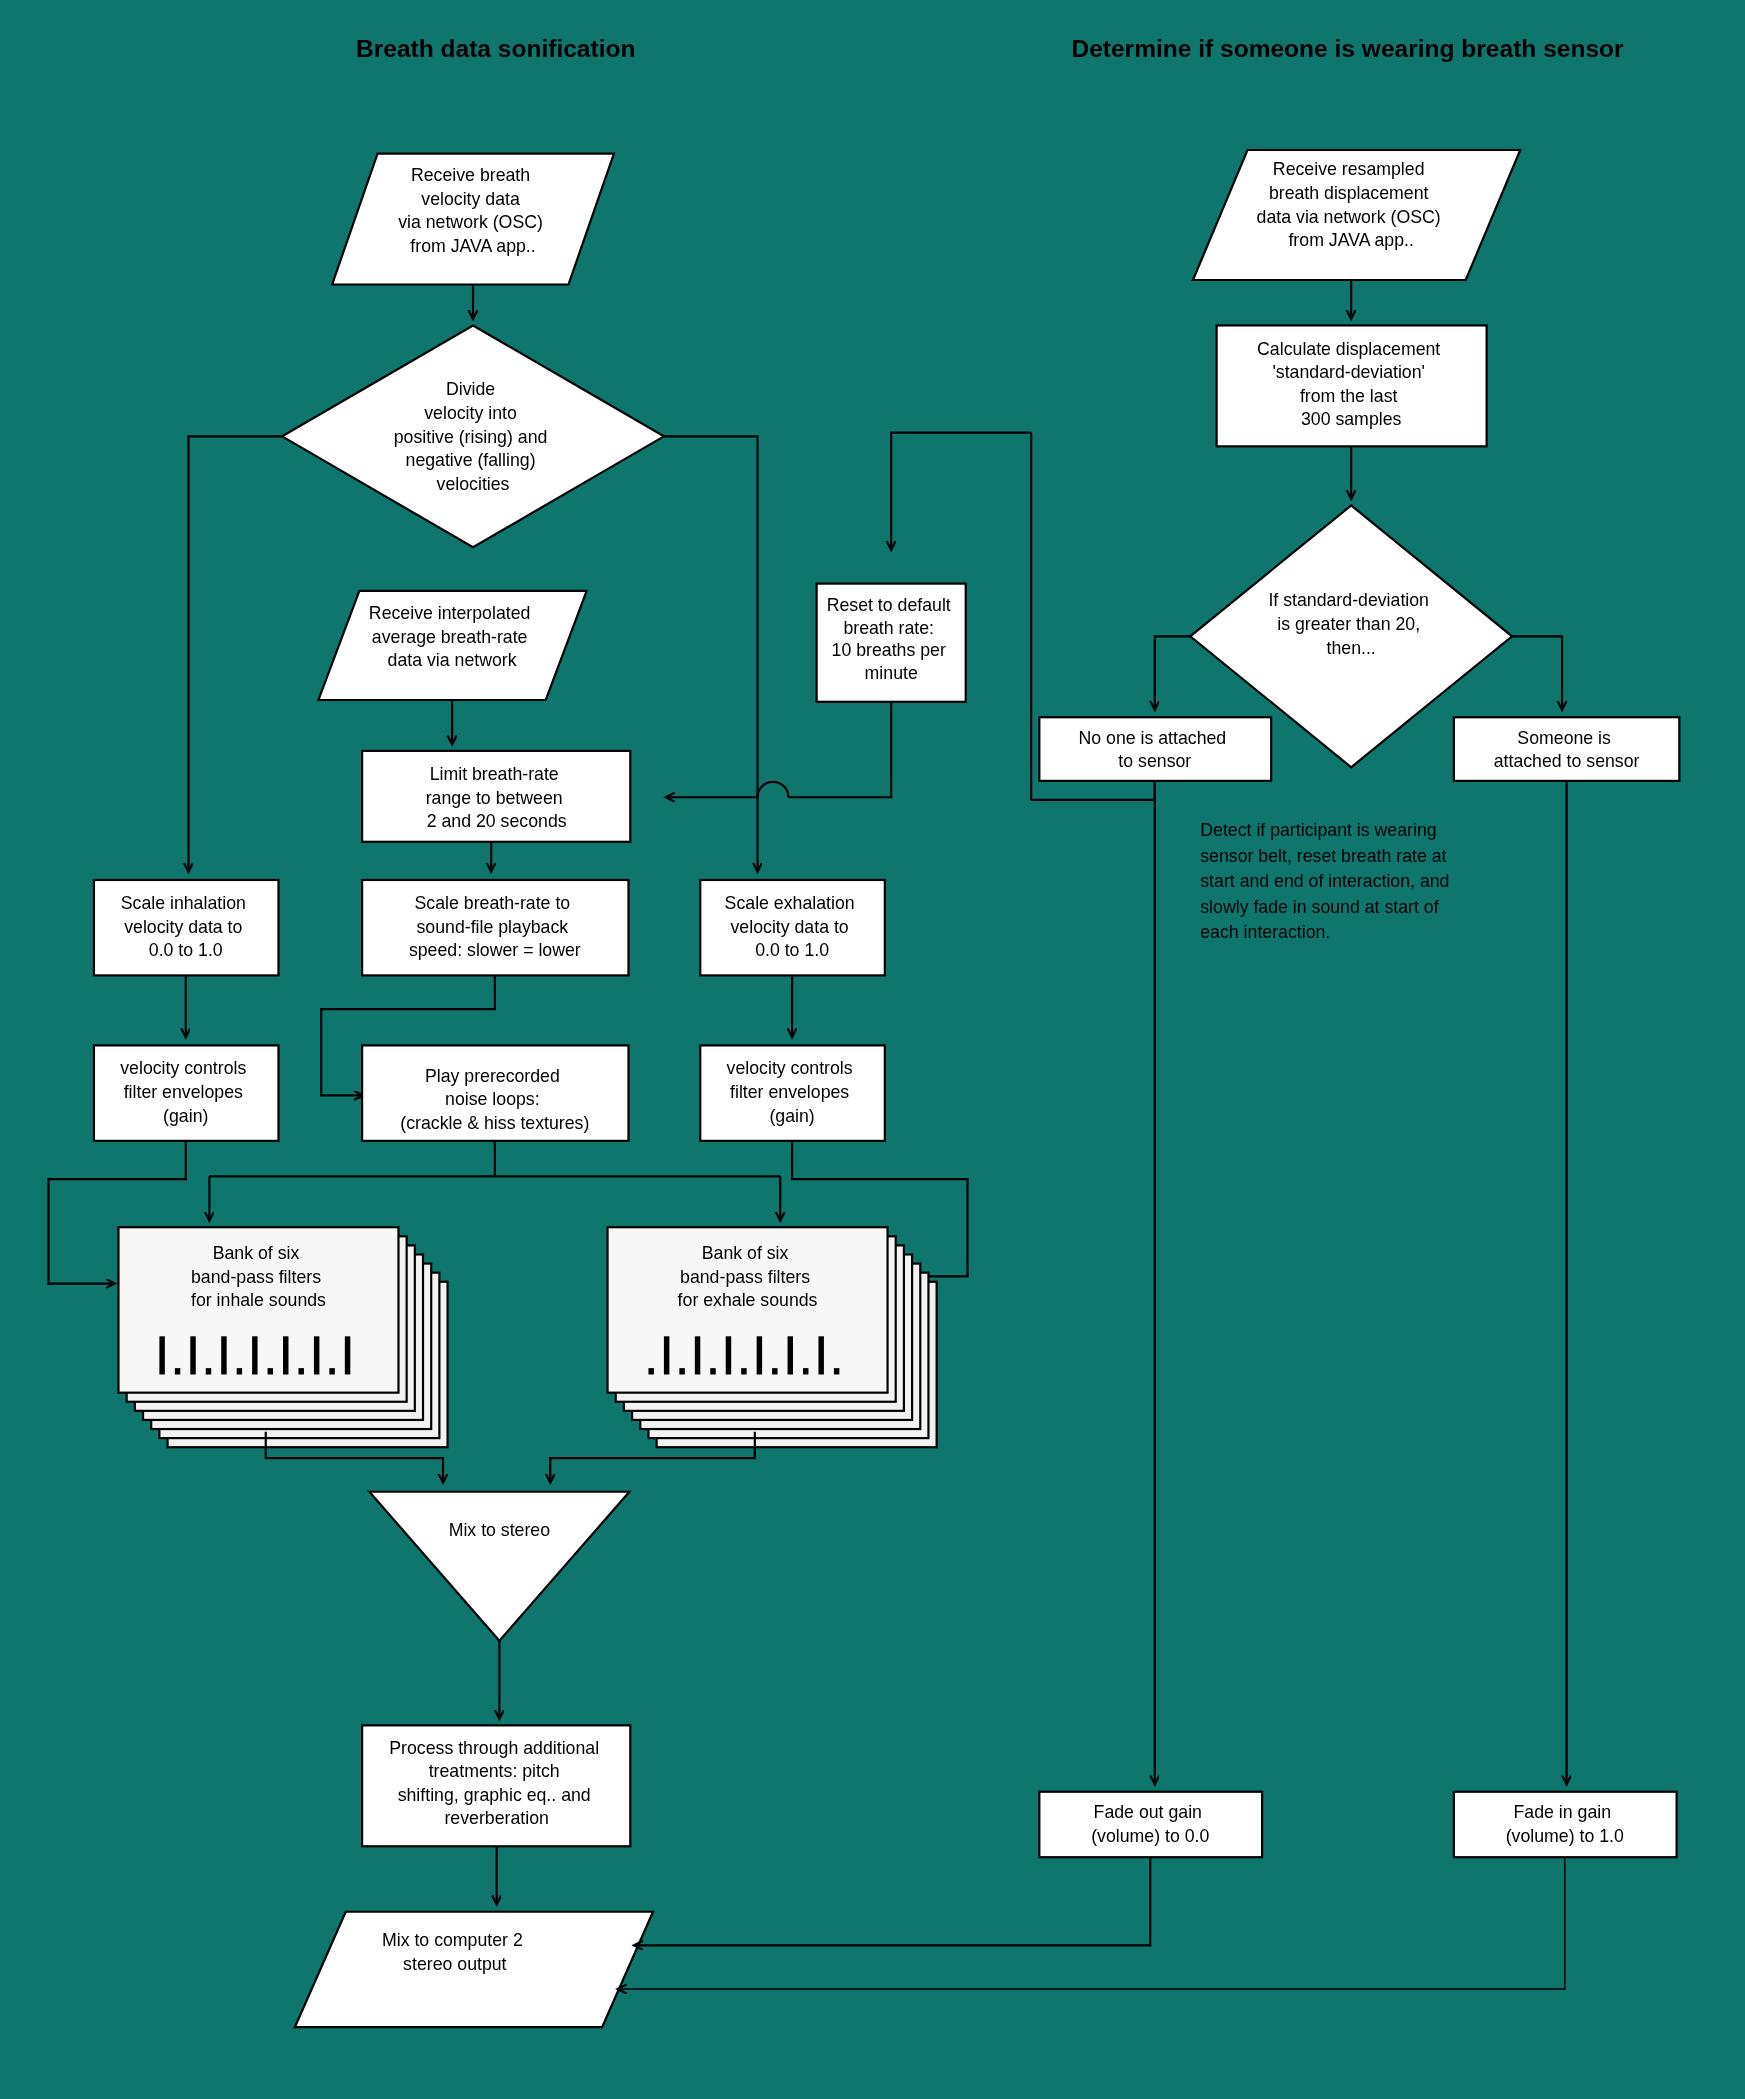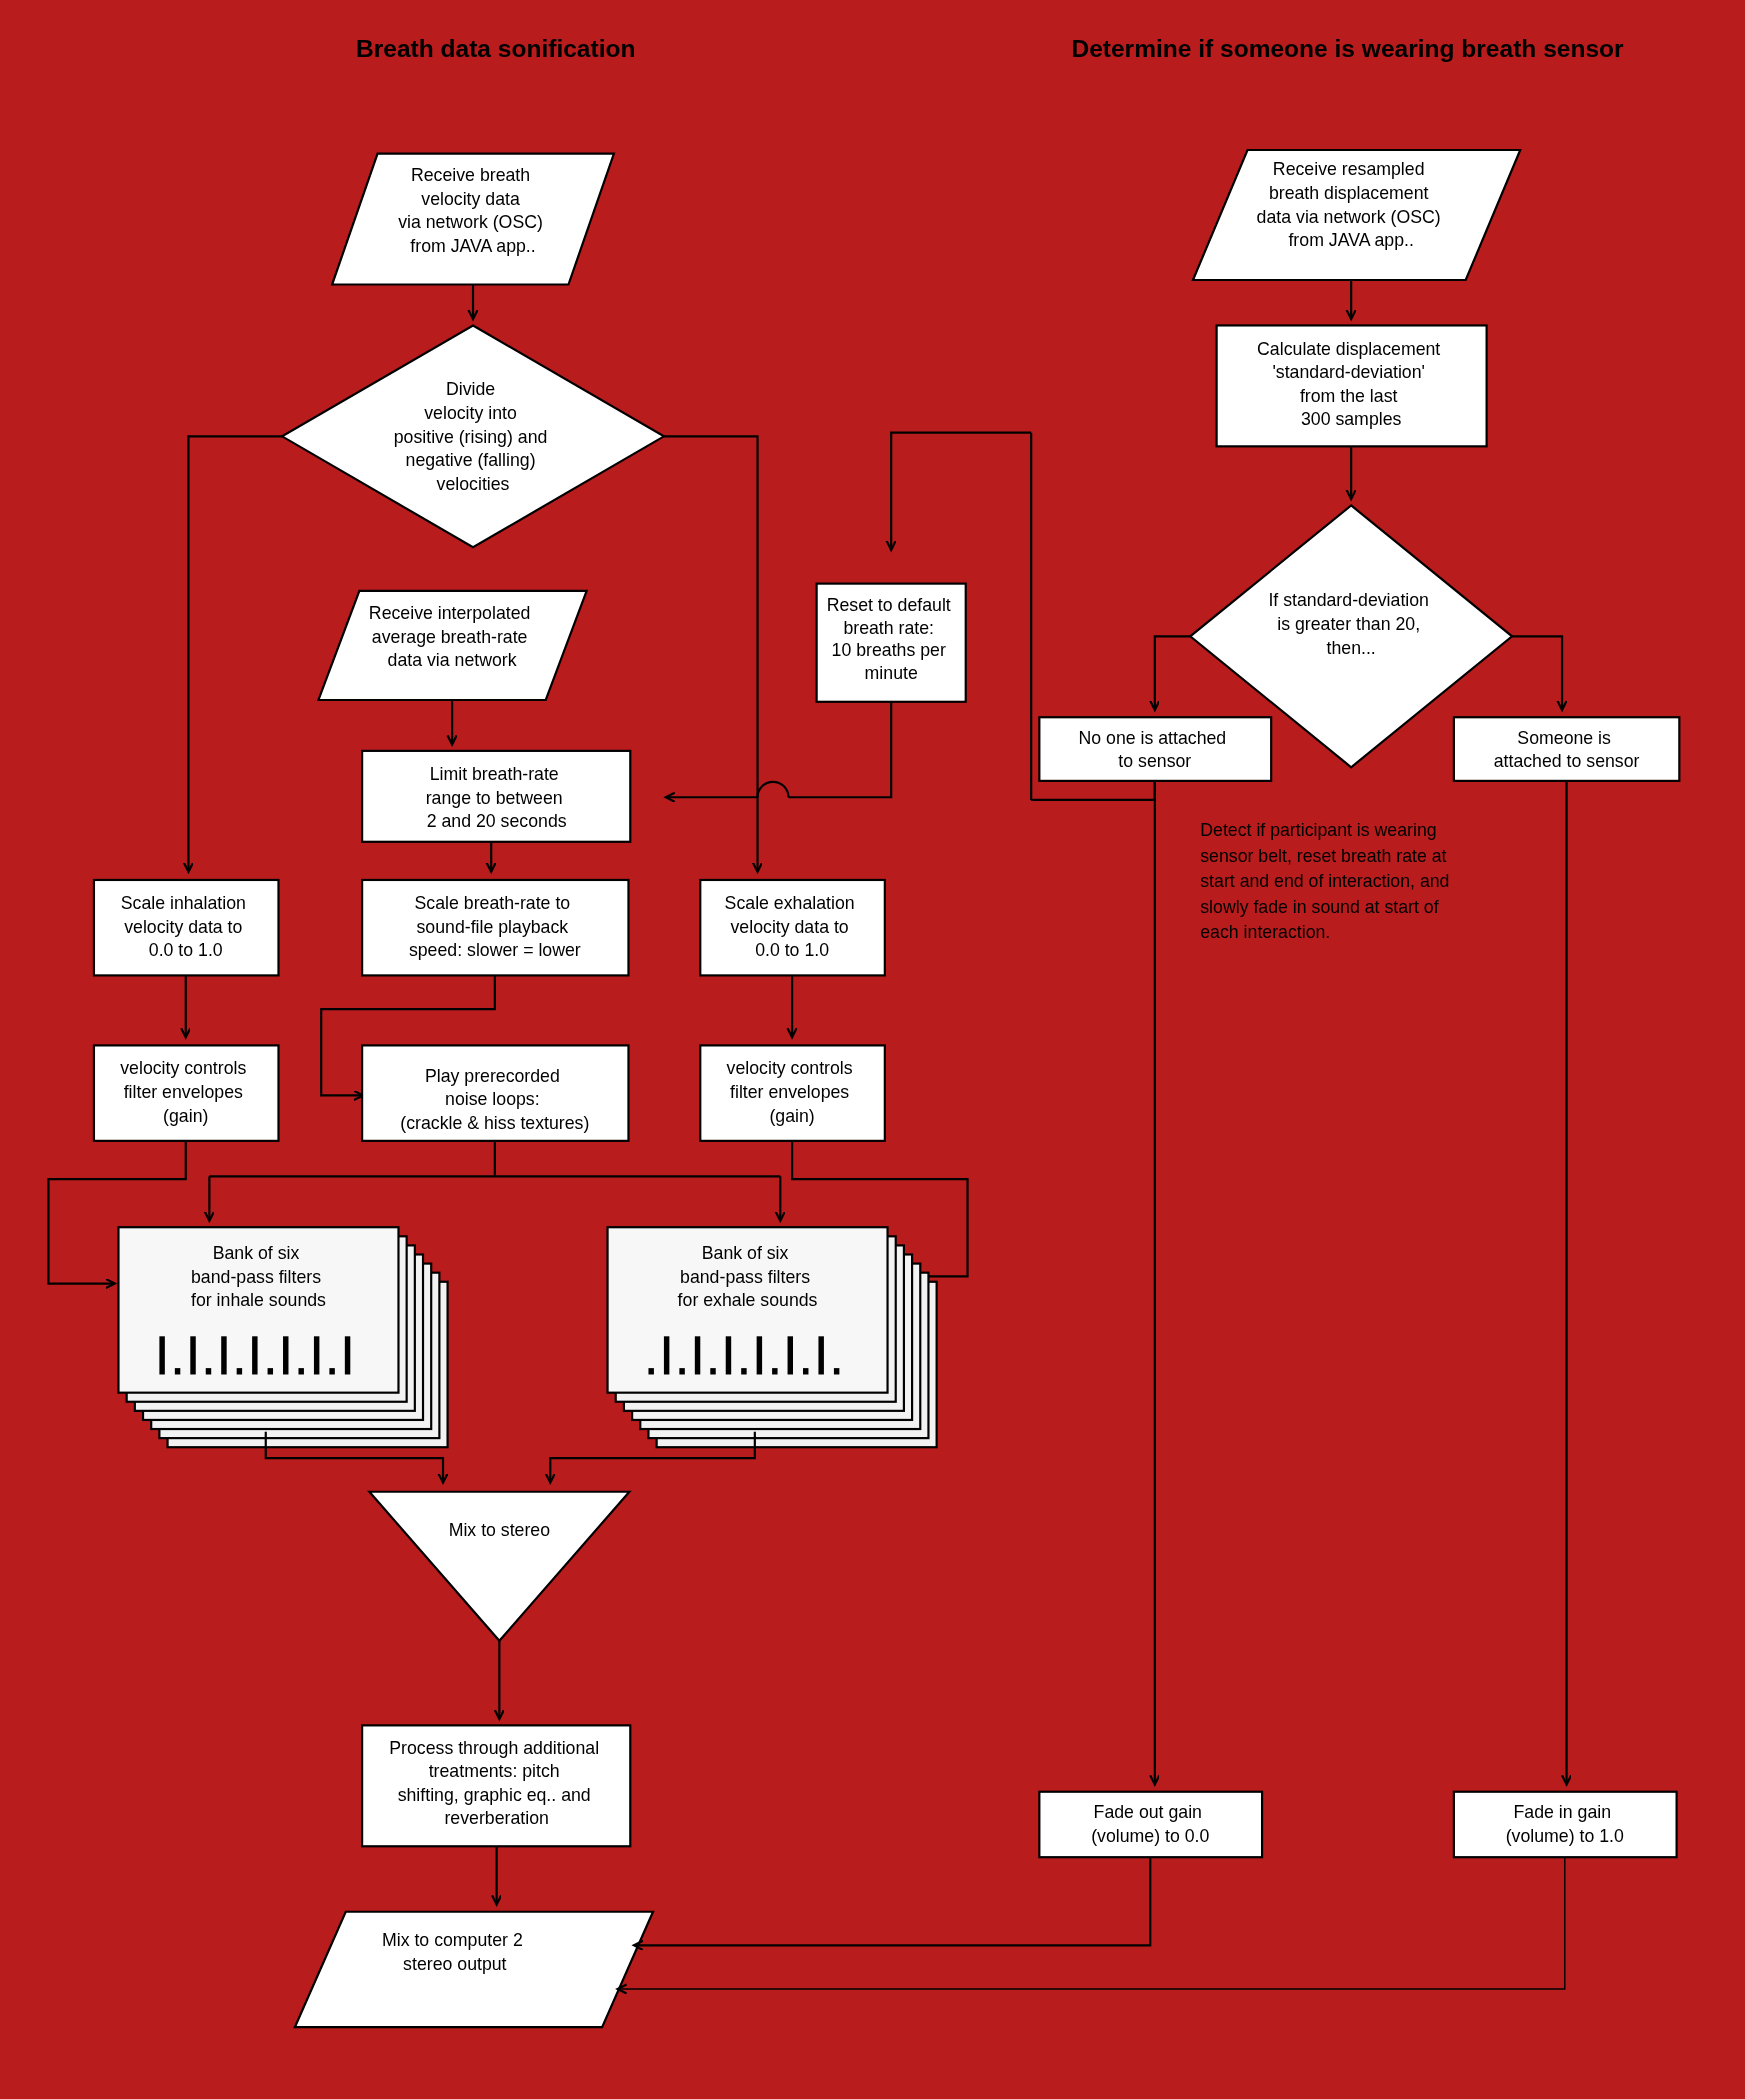--- a/index.html
+++ b/index.html
@@ -1,17 +1,17 @@
 <!DOCTYPE html>
 <html style="font-size:14.5px"><head>
 <meta charset="utf-8">
 <style>
   html,body{margin:0;padding:0;background:#ffffff;}
   body{width:1746px;height:2099px;font-family:"Liberation Sans",sans-serif;color:#000;}
-  #stage{position:relative;width:1746px;height:2099px;overflow:hidden;background:#b91c1c;}
+  #stage{position:relative;width:1746px;height:2099px;overflow:hidden;background:#0f766e;}
   svg#flow{position:absolute;left:0;top:0;width:1746px;height:2099px;}
   .ttl{font-family:"Liberation Sans",sans-serif;font-weight:bold;font-size:27px;fill:#000;}
   .nt{font-family:"Liberation Sans",sans-serif;font-size:19.5px;fill:#000;}
   .para{font-family:"Liberation Sans",sans-serif;font-size:19.5px;fill:#000;}
   .shp{fill:#ffffff;stroke:#000000;stroke-width:2.4;stroke-linejoin:miter;}
   .card{fill:#f2f2f2;stroke:#000000;stroke-width:2.4;}
   .cardtop{fill:#f7f7f7;stroke:#000000;stroke-width:2.4;}
   .ln{stroke:#000000;stroke-width:2.4;fill:none;stroke-linecap:butt;}
   .lnthin{stroke:#000000;stroke-width:1.6;fill:none;}
   .bar{fill:#000000;}

